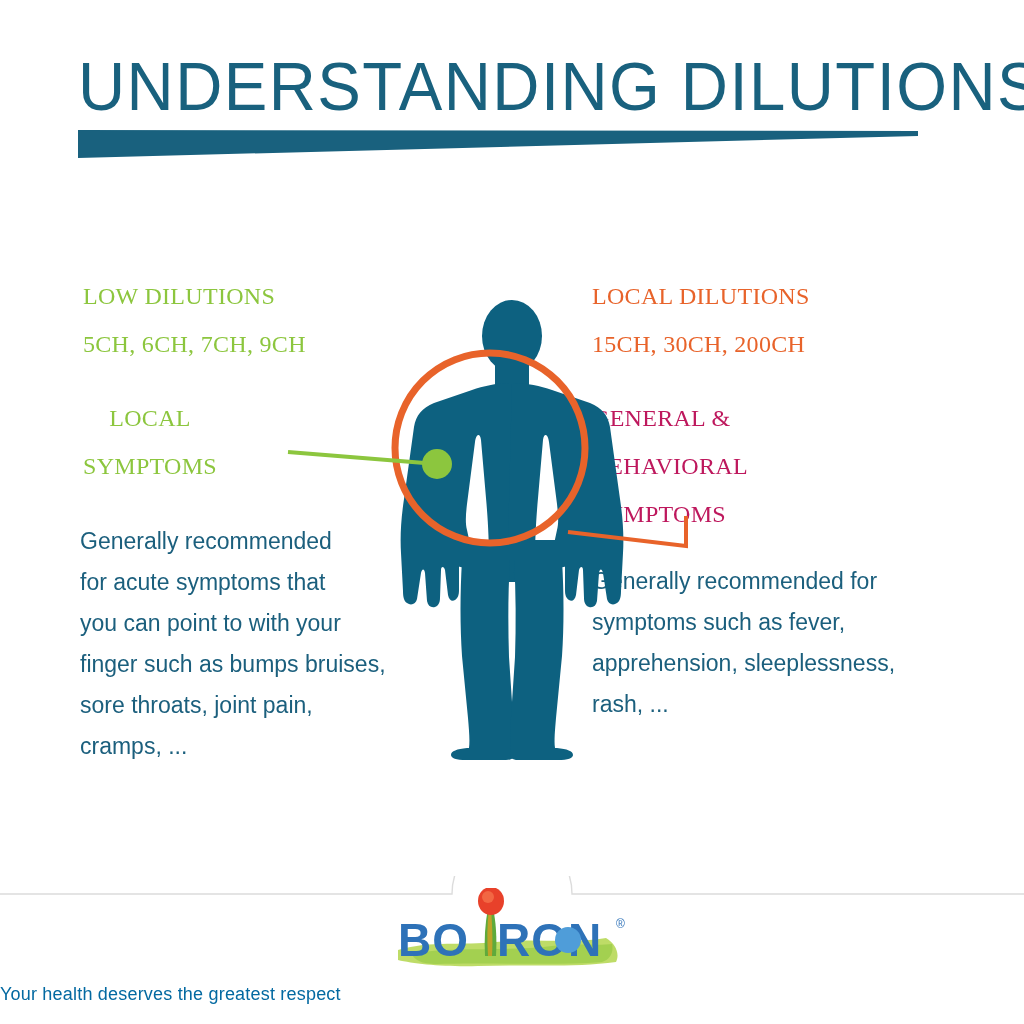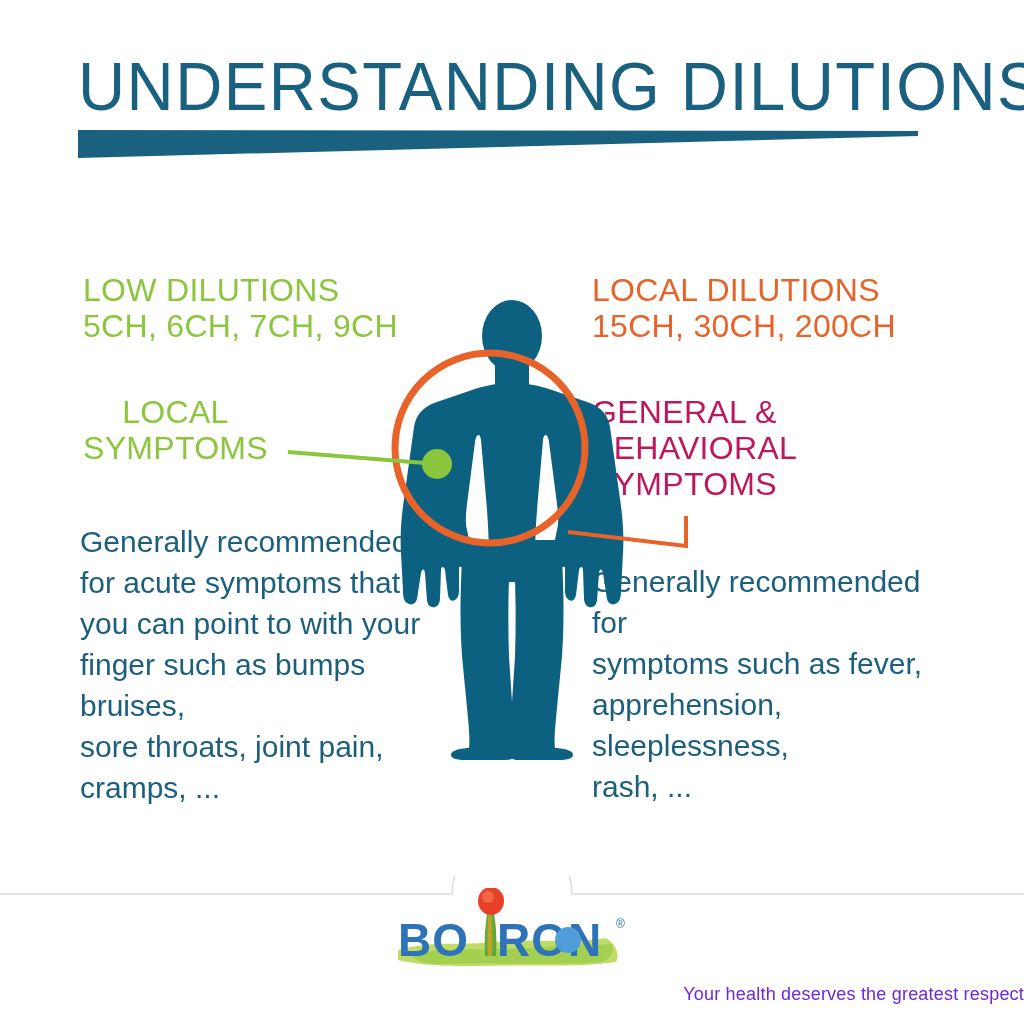--- a/index.html
+++ b/index.html
@@ -39,24 +39,24 @@
     position: absolute;
     left: 78px;
     top: 128px;
     width: 840px;
     height: 32px;
   }
 
   
   .big-head {
     position: absolute;
-    font-family: Liberation Sans, sans-serif;
+    font-family: Liberation Serif, serif;
     font-weight: 400;
-    font-size: 32px;
-    line-height: 36px;
+    font-size: 24px;
+    line-height: 48px;
     letter-spacing: 0.3px;
     white-space: pre-line;
   }
   #low-dilutions {
     left: 83px;
     top: 272px;
     color: #8cc63e;
   }
   #high-dilutions {
     left: 592px;
@@ -74,21 +74,21 @@
     top: 394px;
     color: #be185d;
   }
 
   
   .body-text {
     position: absolute;
     color: #1b5f7d;
     font-family: "Liberation Sans", sans-serif;
     font-weight: 400;
-    font-size: 30px;
+    font-size: 23px;
     line-height: 41px;
     white-space: pre-line;
   }
   #left-body {
     left: 80px;
     top: 521px;
     width: 380px;
   }
   #right-body {
     left: 592px;
@@ -119,22 +119,22 @@
     left: 392px;
     top: 888px;
     width: 240px;
     height: 90px;
   }
   #tagline {
     position: absolute;
     left: 0;
     top: 984px;
     width: 1024px;
-    text-align: right;
-    color: #6d28d9;
+    text-align: left;
+    color: #0369a1;
     font-family: "Liberation Sans", sans-serif;
     font-size: 18px;
     letter-spacing: 0.2px;
   }
 </style>
 </head>
 <body>
 
 <div id="page">
 

